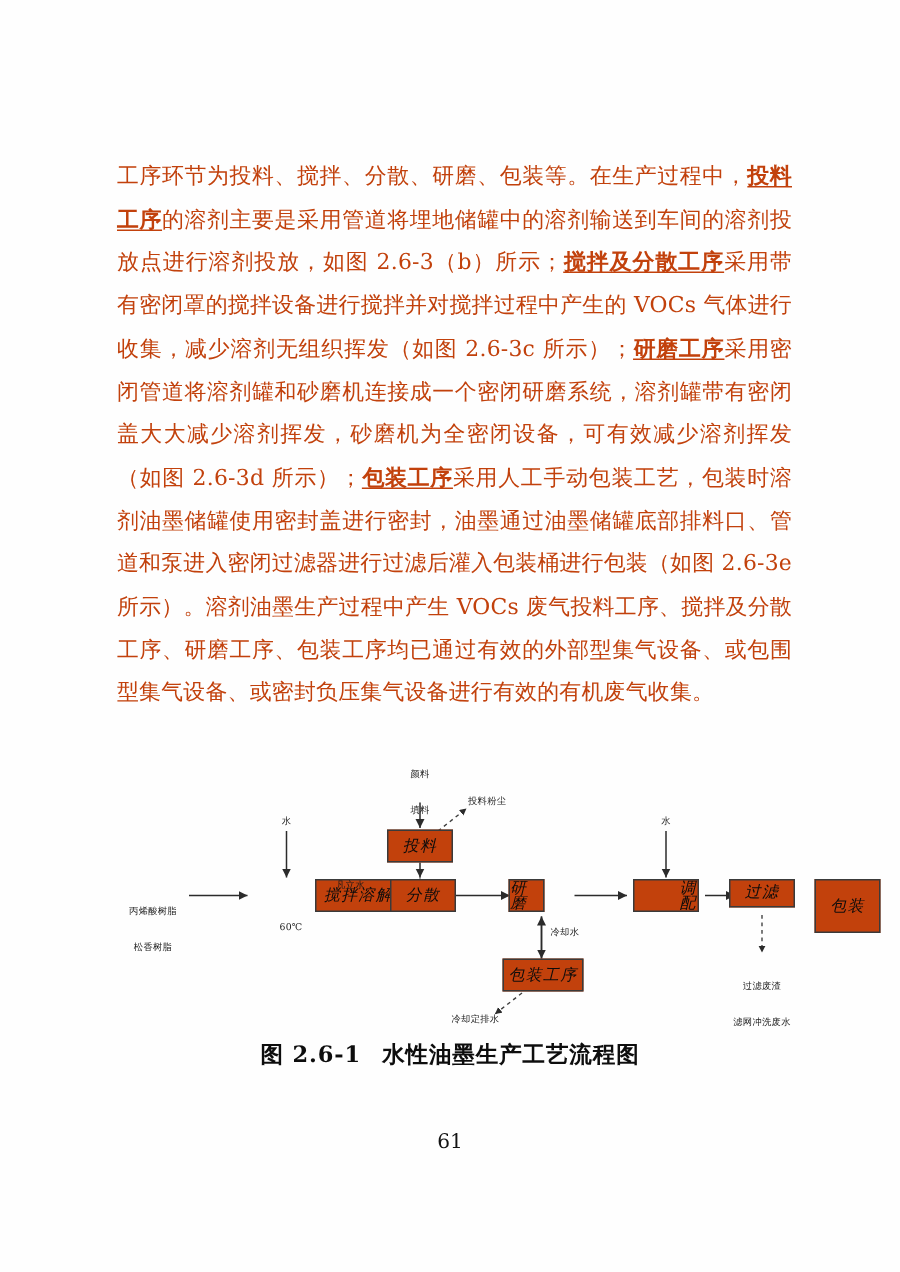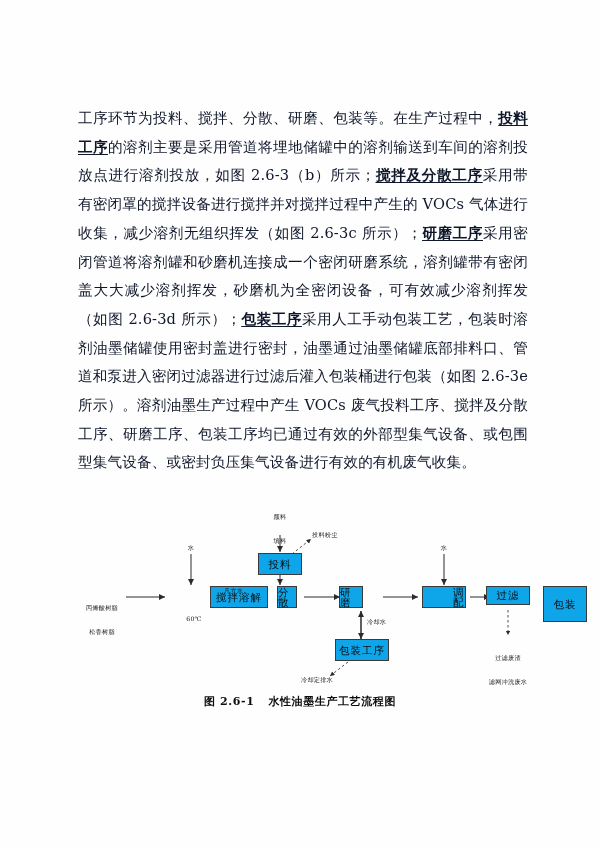--- a/index.html
+++ b/index.html
@@ -26,21 +26,21 @@
   .body-text {
     position: absolute;
     left: 78px;
     top: 104px;
     width: 450px;
     font-size: 14.6px;
     line-height: 28.7px;
     text-align: justify;
     text-justify: inter-ideograph;
     letter-spacing: 0.15px;
-    color: #0f172a;
+    color: #c2410c;
   }
   .body-text p {
     margin: 0;
     text-indent: 0;
   }
   .u-bold {
     font-weight: bold;
     text-decoration: underline;
     text-underline-offset: 2px;
   }
@@ -49,47 +49,48 @@
     position: absolute;
     left: 78px;
     top: 492px;
     width: 450px;
     height: 192px;
   }
   .chart svg { display: block; }
   .node {
     position: absolute;
     border: 1px solid #3a3a3a;
-    background: #0ea5e9;
+    background: #c2410c;
     font-size: 10.5px;
     line-height: 1;
     display: flex;
     align-items: center;
     justify-content: center;
     letter-spacing: 1px;
     color: #0c0c0c;
     box-sizing: border-box;
+    font-style: italic;
   }
   .lbl {
     position: absolute;
     font-size: 6.2px;
     line-height: 8px;
     color: #1a1a1a;
     white-space: pre;
     letter-spacing: 0.2px;
   }
   .lbl.c { text-align: center; }
   
   .caption {
     position: absolute;
     left: 0;
     top: 694px;
     width: 600px;
     text-align: center;
-    font-size: 11px;
+    font-size: 15px;
     font-weight: bold;
     letter-spacing: 0.6px;
     color: #0d0d0d;
   }
   .caption .gap { display:inline-block; width: 14px; }
   
   .page-number {
     position: absolute;
     left: 0;
     top: 754px;
@@ -170,21 +171,21 @@
       <div>颜料</div>
       <div>填料</div>
       <div>助剂</div>
       <div>水</div>
     </div>
 
     <div class="lbl" style="left:234px; top:39px;">投料粉尘</div>
 
     <div class="node" style="left:180px; top:61px; width:44px; height:22px;">投料</div>
 
-    <div class="node" style="left:199px; top:94px; width:20px; height:22px;">分散</div>
+    <div class="node" style="left:182px; top:94px; width:44px; height:22px;">分散</div>
 
     <div class="node" style="left:261px; top:94px; width:24px; height:22px;">研磨</div>
 
     <div class="lbl" style="left:289px; top:126px;">冷却水</div>
 
     <div class="node" style="left:257px; top:147px; width:54px; height:22px;">包装工序</div>
 
     <div class="lbl" style="left:223px; top:184px;">冷却定排水</div>
 
     <div class="lbl c" style="left:354px; top:52px; width:24px;">水</div>
@@ -199,14 +200,15 @@
     </div>
 
     <div class="node" style="left:465px; top:94px; width:44px; height:36px;">包装</div>
 
   </div>
 
   <div class="caption">
     <span>图 2.6-1</span><span class="gap"></span><span>水性油墨生产工艺流程图</span>
   </div>
 
+  <div class="page-number">61</div>
 
 </div>
 
 </body></html>

